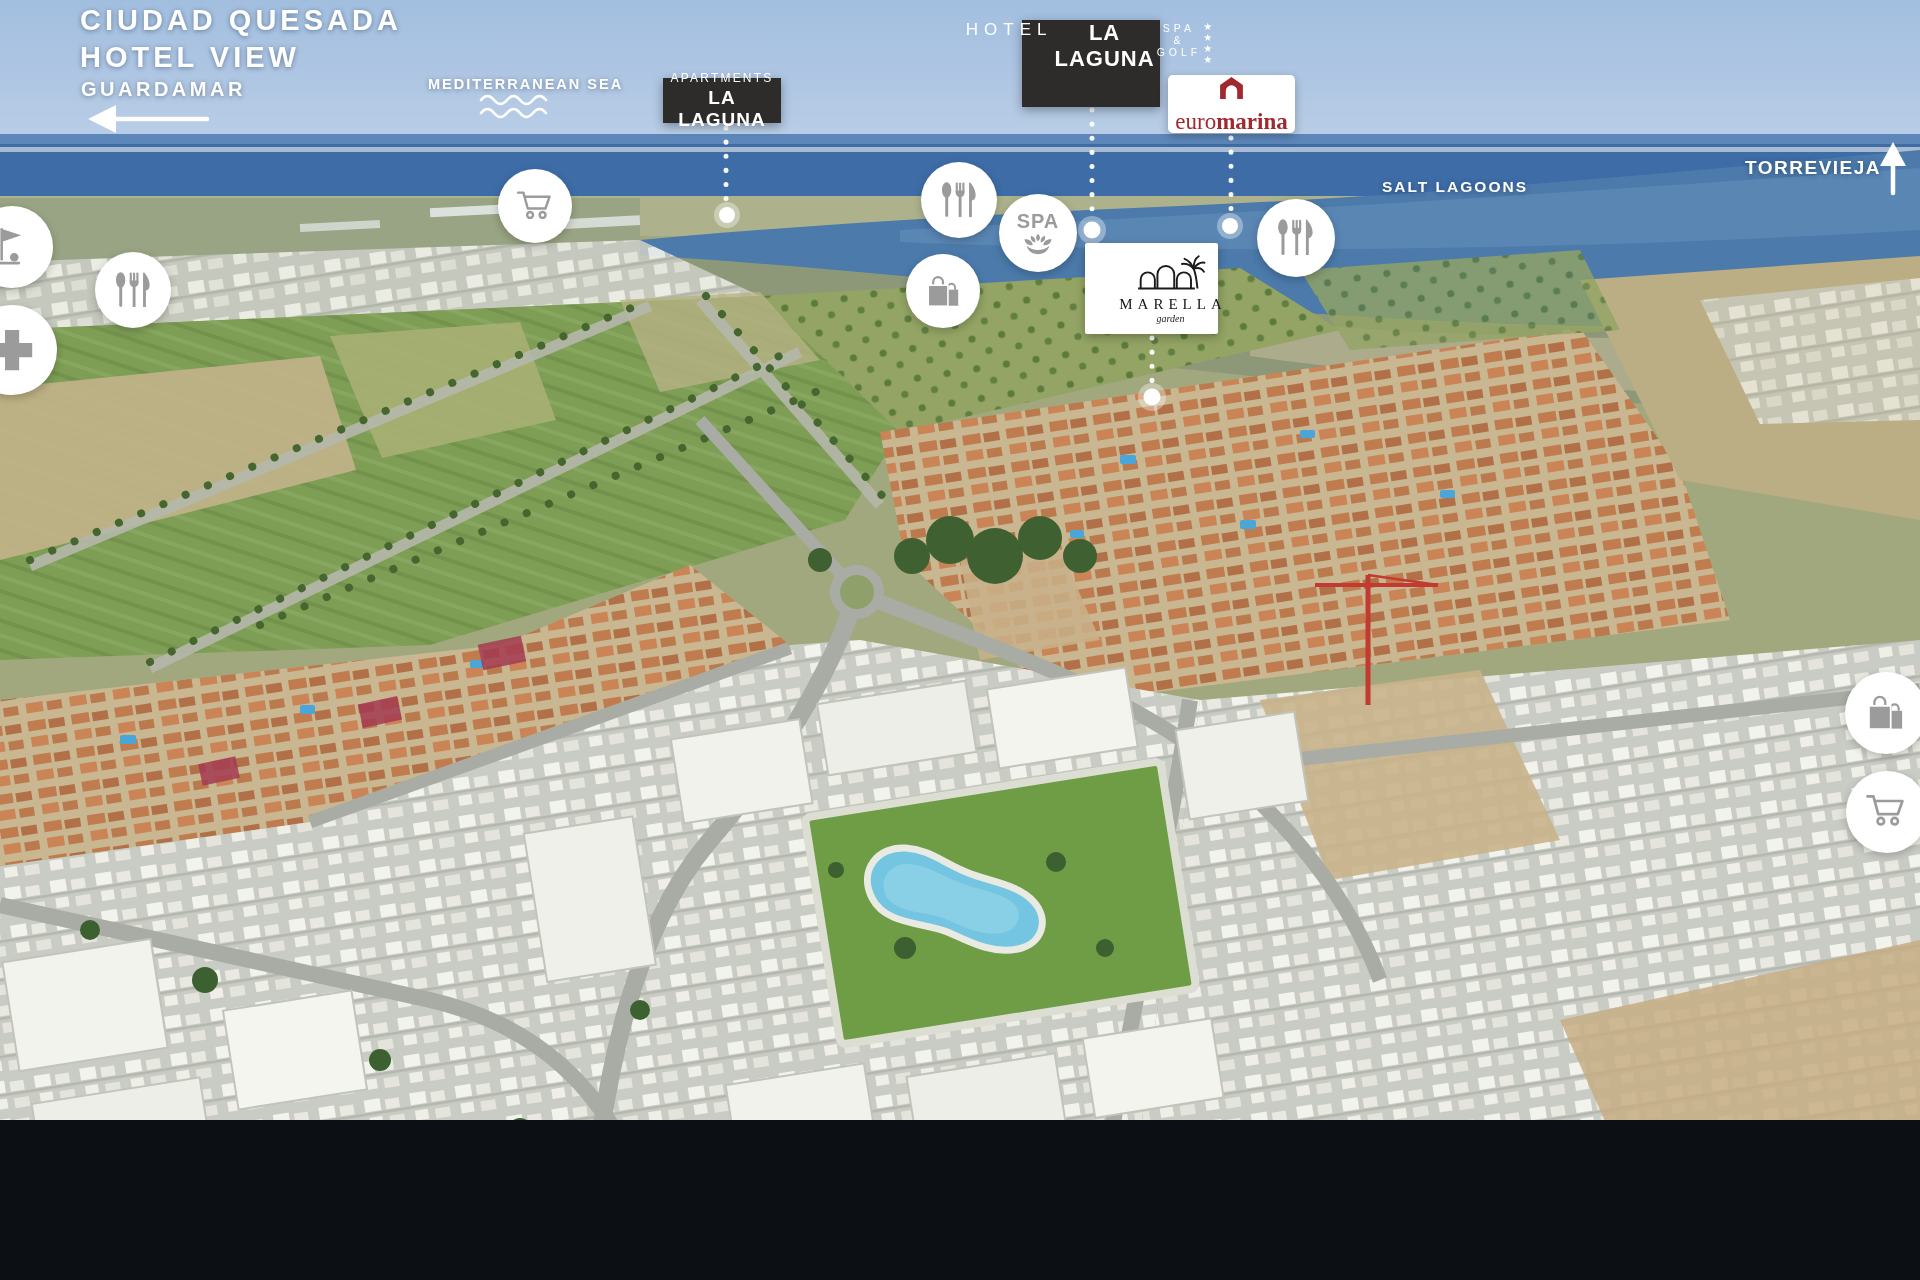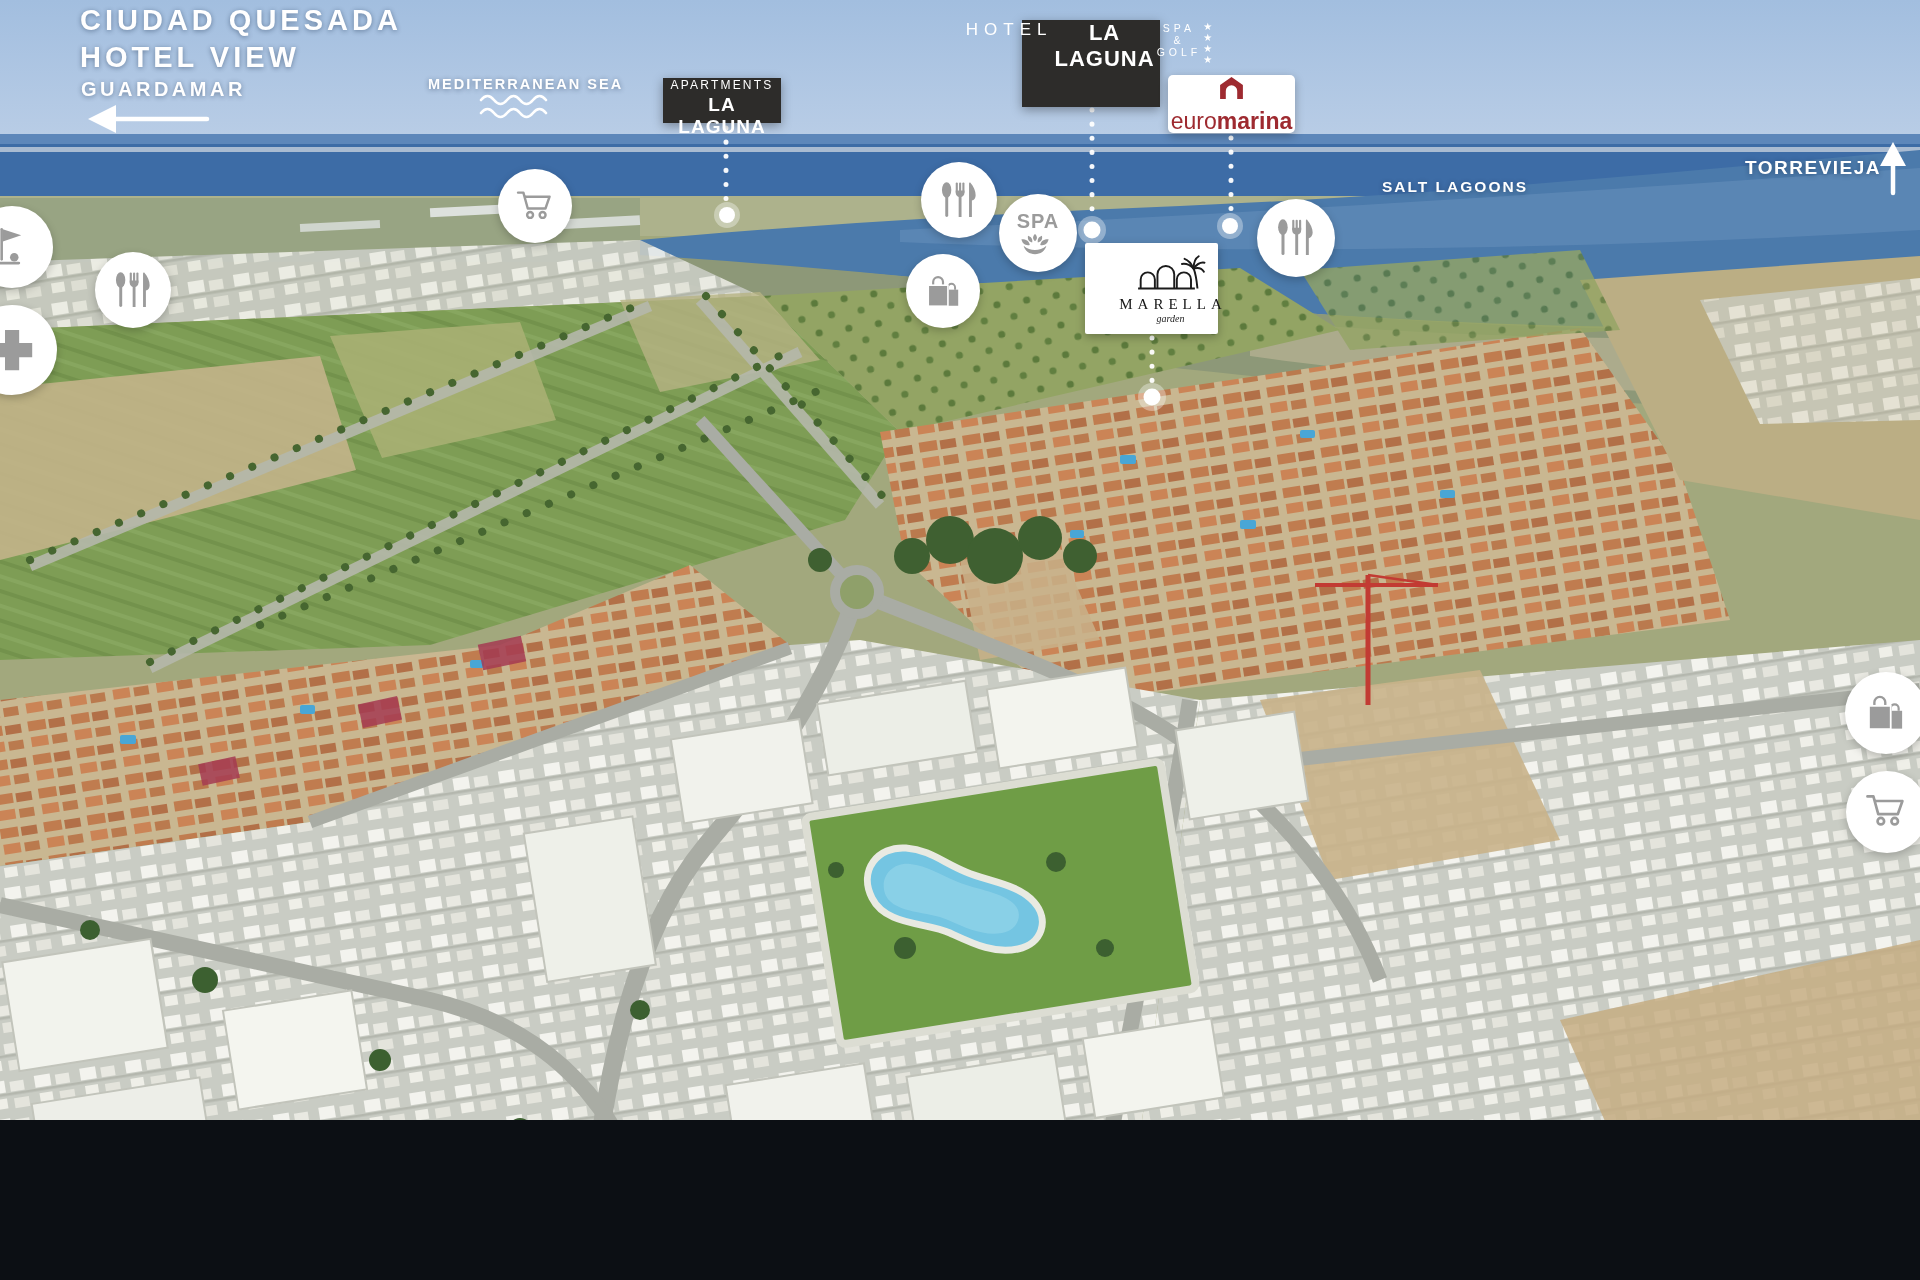--- a/index.html
+++ b/index.html
@@ -21,50 +21,50 @@
   .lbl-medsea{left:428px;top:76px;font-size:14.5px;letter-spacing:2px;text-align:center;}
   .lbl-salt{left:1382px;top:178px;font-size:15.5px;letter-spacing:2px;}
   .lbl-torrevieja{left:1745px;top:157px;font-size:19px;letter-spacing:1.5px;}
 
   
   .badge{position:absolute;z-index:3;text-align:center;box-sizing:border-box;}
   .dark{background:#2d2c2a;color:#fff;box-shadow:0 3px 10px rgba(0,0,0,.35);}
   .white{background:#fff;border-radius:5px;box-shadow:0 3px 10px rgba(0,0,0,.28);}
 
   .badge-apartments{left:663px;top:78px;width:118px;height:45px;
-    display:flex;flex-direction:column;justify-content:flex-start;gap:2px;}
+    display:flex;flex-direction:column;justify-content:center;gap:2px;}
   .b-small{font-size:12px;letter-spacing:2.2px;font-weight:400;}
   .b-big{font-size:19px;letter-spacing:1px;font-weight:700;}
 
   .badge-hotel{left:1022px;top:20px;width:138px;height:87px;
     display:flex;flex-direction:row;justify-content:center;gap:2px;}
   .h-hotel{font-size:17px;letter-spacing:6px;font-weight:400;}
   .h-name{font-size:22px;letter-spacing:1px;font-weight:700;}
   .h-sub{font-size:10.5px;letter-spacing:4px;margin-top:2px;}
   .h-stars{font-size:10px;letter-spacing:4px;margin-top:1px;}
 
   .badge-euromarina{left:1168px;top:75px;width:127px;height:58px;
     display:flex;flex-direction:column;align-items:center;justify-content:center;}
   .em-house{width:27px;height:24px;color:#9e2a30;}
-  .em-text{font-family:Liberation Sans, sans-serif;font-size:23px;color:#9e2a30;line-height:1;margin-top:10px;}
+  .em-text{font-family:Liberation Serif, serif;font-size:23px;color:#9e2a30;line-height:1;margin-top:10px;}
   .em-bold{font-weight:700;}
 
   .badge-marella{left:1085px;top:243px;width:133px;height:91px;border-radius:2px;
     display:flex;flex-direction:column;align-items:center;justify-content:center;padding-left:38px;}
   .marella-logo{width:74px;height:40px;color:#1b1b1b;}
   .m-name{font-family:"Liberation Serif",serif;font-size:15px;letter-spacing:5px;
     color:#161616;margin-top:3px;padding-left:5px;}
   .m-sub{font-family:"Liberation Serif",serif;font-style:italic;font-size:10px;color:#222;}
 
   
   .poi{position:absolute;z-index:2;background:#fff;border-radius:50%;
     display:flex;align-items:center;justify-content:center;
     box-shadow:0 3px 9px rgba(0,0,0,.22);}
   .poi > svg{width:58%;height:58%;color:#9b9b9b;}
-  .spa-inner{display:flex;flex-direction:column;justify-content:center;}
+  .spa-inner{display:flex;flex-direction:column;align-items:center;justify-content:center;}
   .spa-text{font-size:20px;font-weight:700;color:#9b9b9b;letter-spacing:1px;line-height:1;}
   .lotus{width:36px;height:22px;color:#9b9b9b;margin-top:2px;}
 </style>
 </head>
 <body>
 
 <svg width="0" height="0" style="position:absolute" aria-hidden="true">
   <defs>
     <symbol id="icon-cutlery" viewBox="0 0 48 48">
       <g fill="currentColor">

